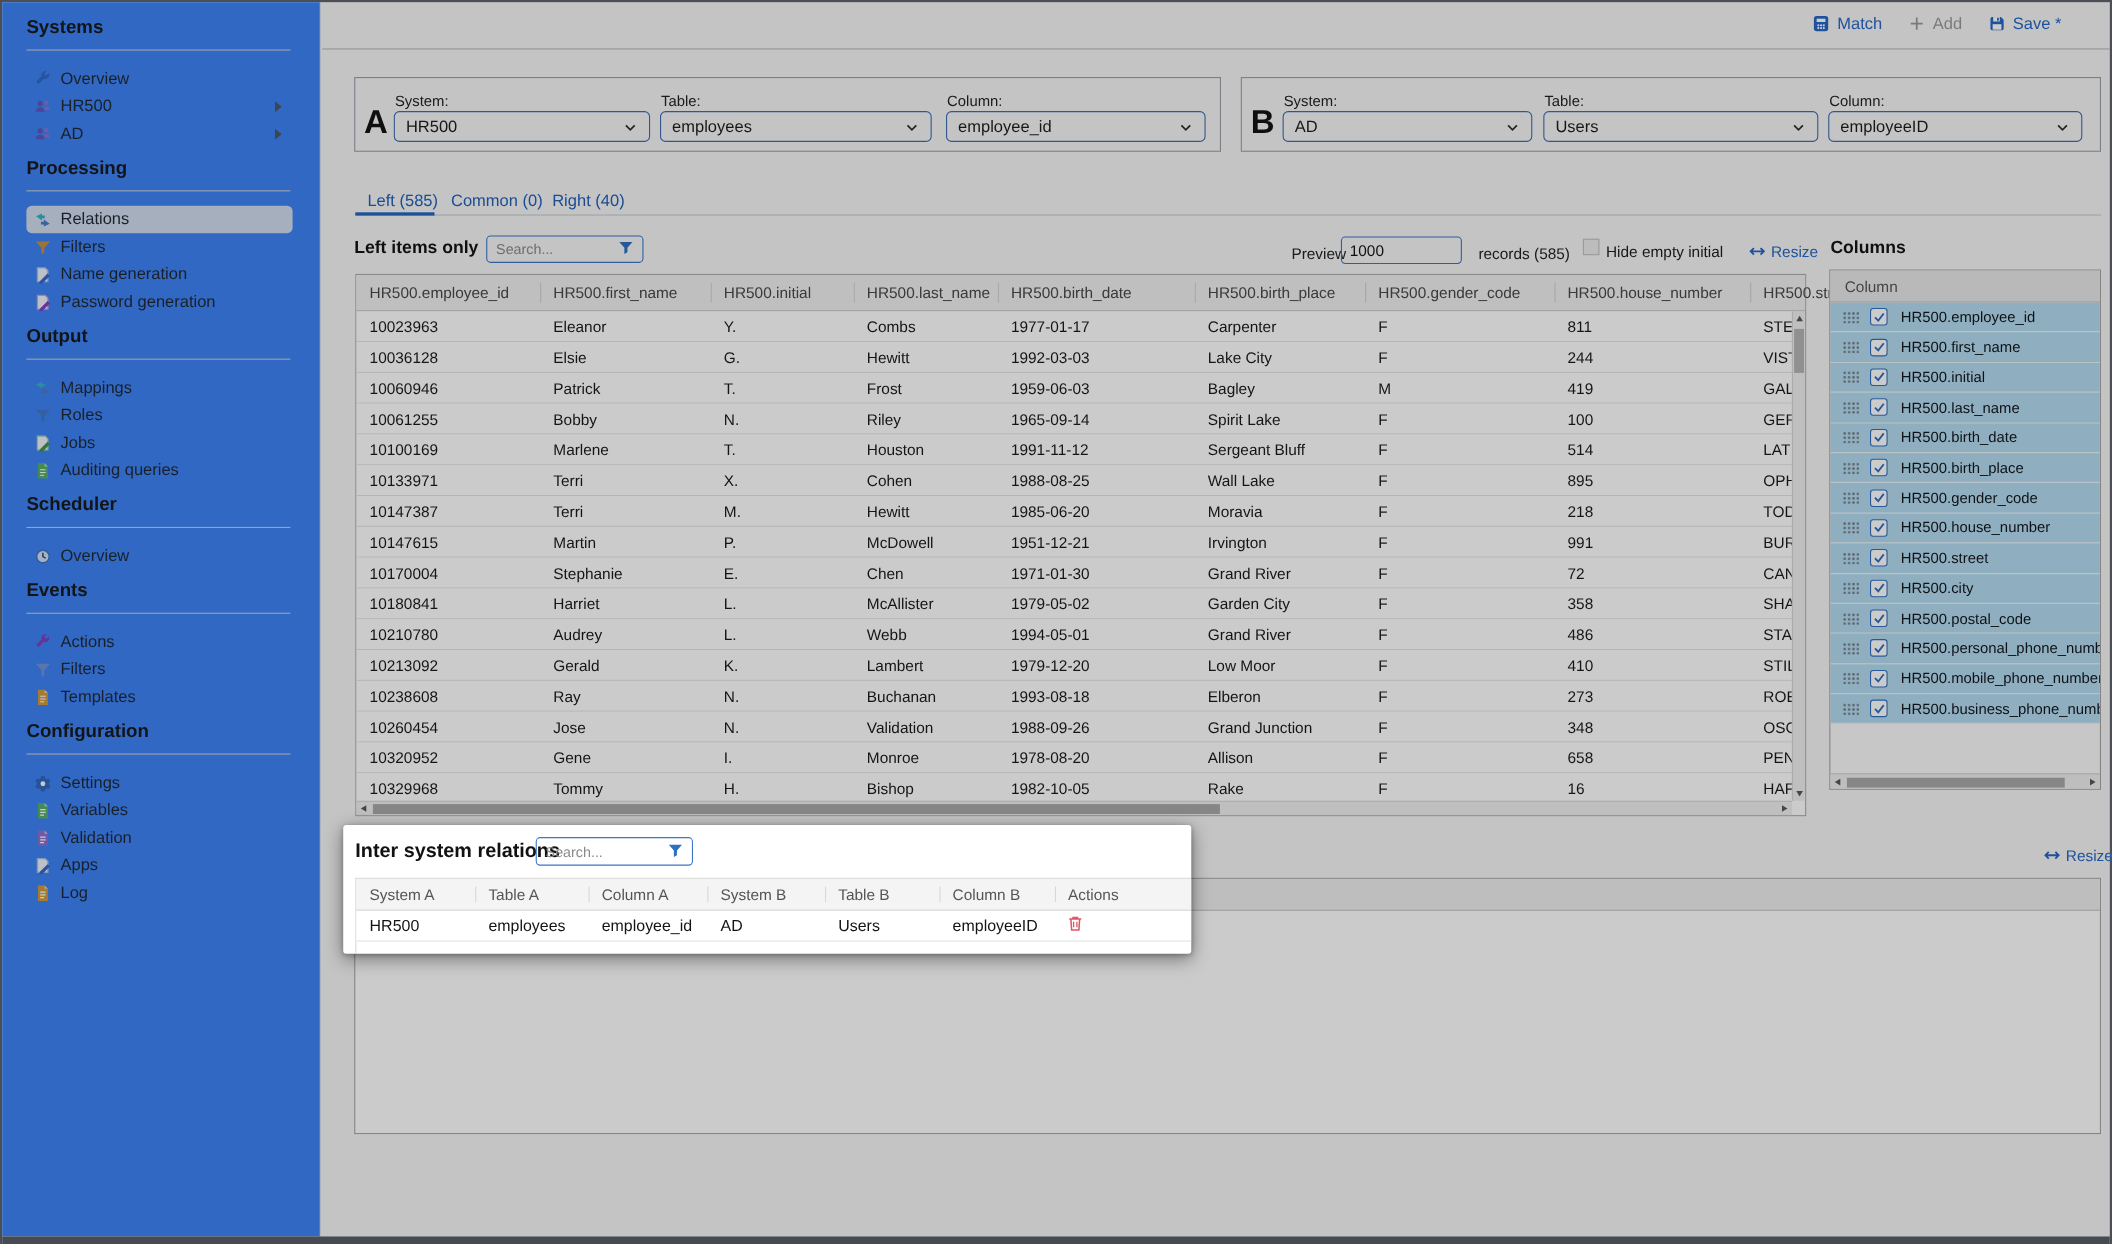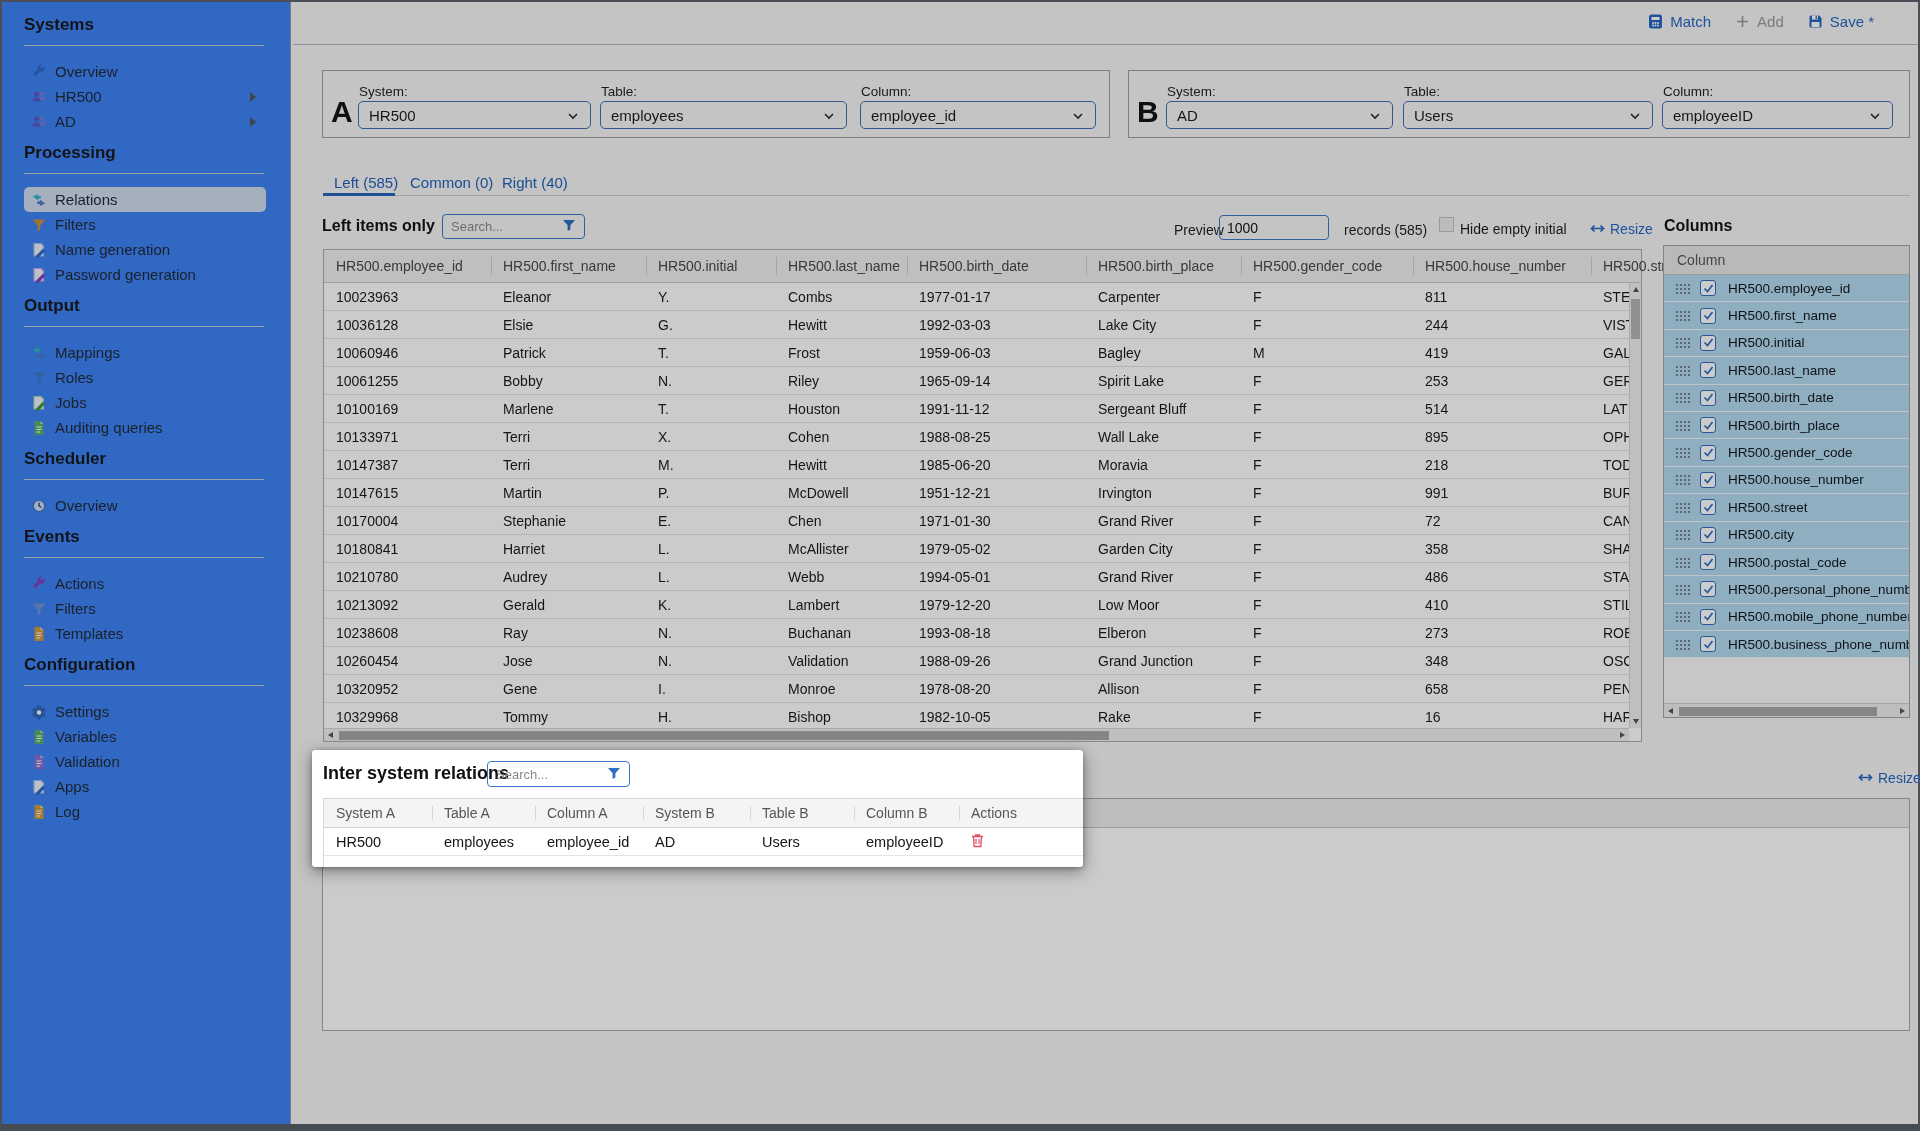--- a/index.html
+++ b/index.html
@@ -497,21 +497,21 @@
           <div class="mt-cell" style="width: 120px;">GAL</div>
         </div>
         <div class="mt-row">
           <div class="mt-cell" style="width: 167px;">10061255</div>
           <div class="mt-cell" style="width: 155px;">Bobby</div>
           <div class="mt-cell" style="width: 130px;">N.</div>
           <div class="mt-cell" style="width: 131px;">Riley</div>
           <div class="mt-cell" style="width: 179px;">1965-09-14</div>
           <div class="mt-cell" style="width: 155px;">Spirit Lake</div>
           <div class="mt-cell" style="width: 172px;">F</div>
-          <div class="mt-cell" style="width: 178px;">253</div>
+          <div class="mt-cell" style="width: 178px;">100</div>
           <div class="mt-cell" style="width: 120px;">GER</div>
         </div>
         <div class="mt-row">
           <div class="mt-cell" style="width: 167px;">10100169</div>
           <div class="mt-cell" style="width: 155px;">Marlene</div>
           <div class="mt-cell" style="width: 130px;">T.</div>
           <div class="mt-cell" style="width: 131px;">Houston</div>
           <div class="mt-cell" style="width: 179px;">1991-11-12</div>
           <div class="mt-cell" style="width: 155px;">Sergeant Bluff</div>
           <div class="mt-cell" style="width: 172px;">F</div>

